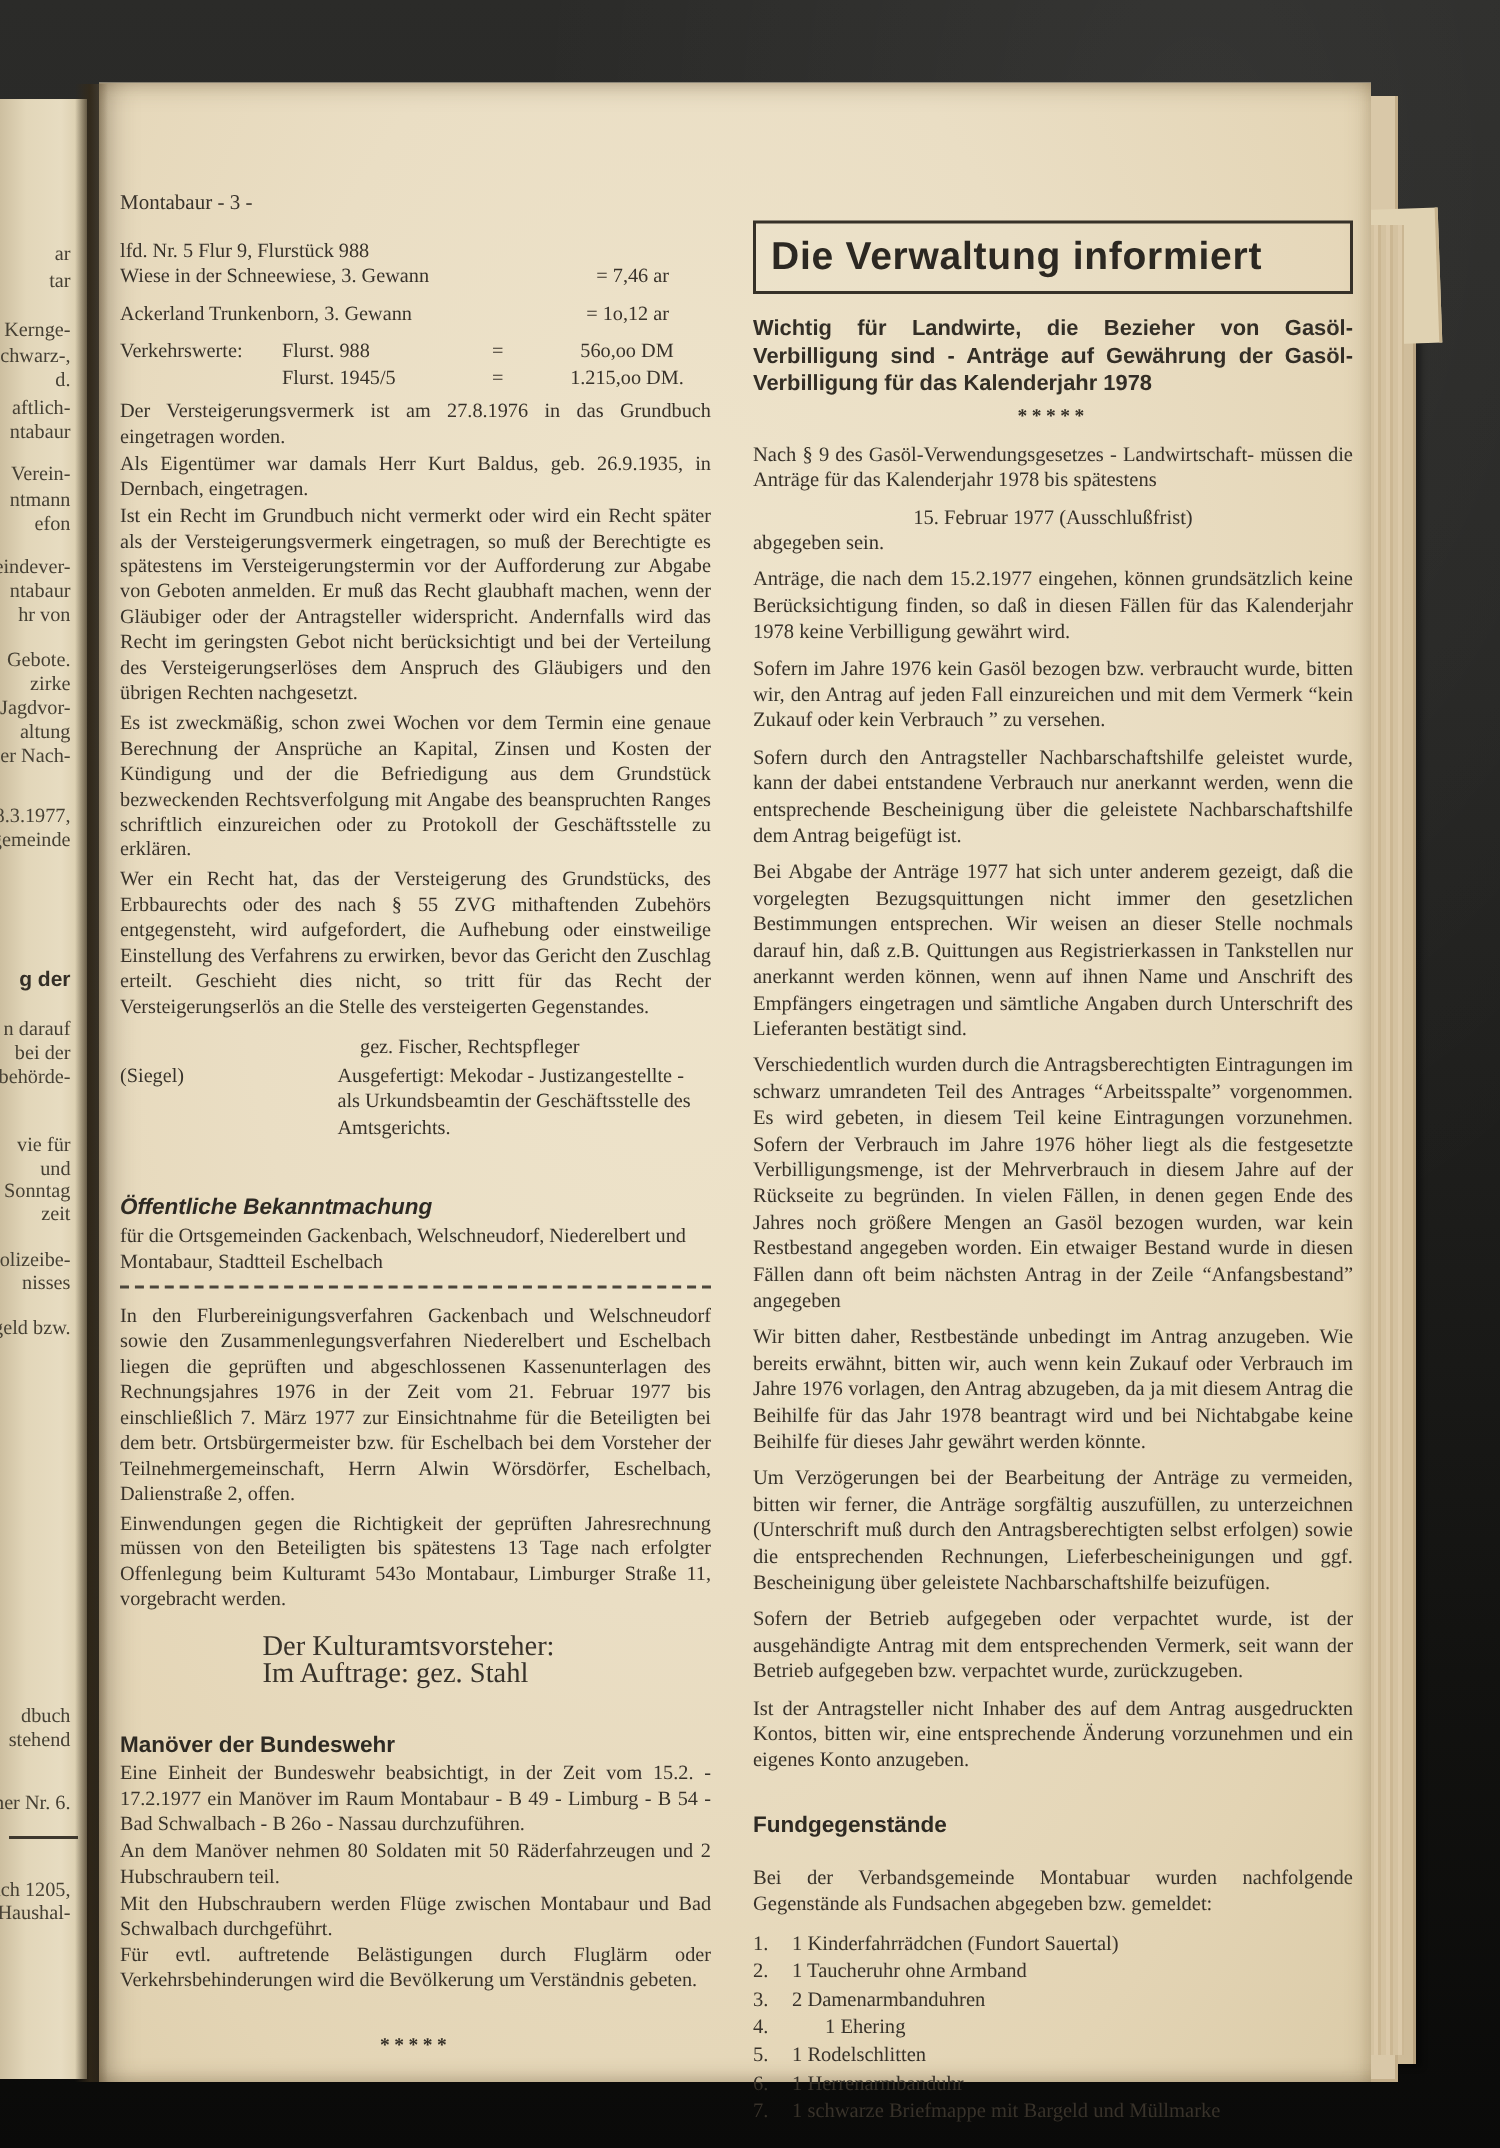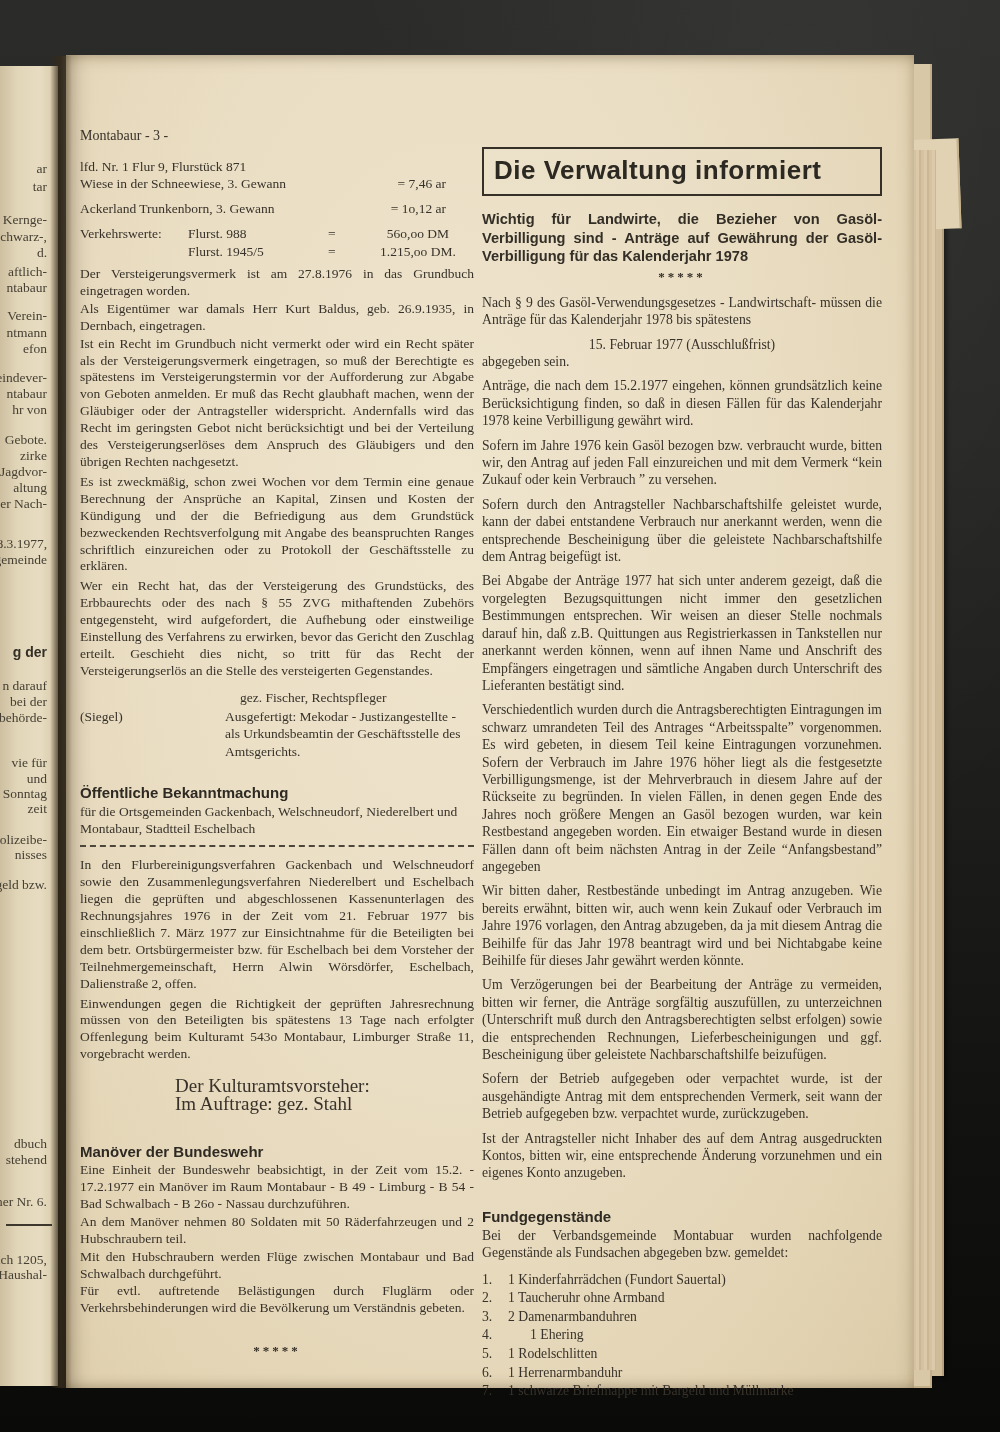--- a/index.html
+++ b/index.html
@@ -29,54 +29,54 @@
     transform:rotate(-2deg);z-index:1;border-right:2px solid #c6b28d;}
   .fore-edge{position:absolute;left:908px;top:150px;width:28px;height:1220px;z-index:2;
     background:repeating-linear-gradient(90deg,#dbc9a9 0 3px,#cbb793 3px 5px,#d4c2a0 5px 8px);}
 
   
   .page{position:absolute;left:66px;top:55px;width:848px;height:1333px;z-index:3;
     background:radial-gradient(ellipse at 45% 35%,#efe5cd 0%,#eadec4 45%,#e3d4b4 80%,#dbcba8 100%);
     box-shadow:inset 16px 0 22px -14px rgba(70,55,35,.6), inset 0 12px 16px -12px rgba(120,100,65,.5), inset -12px 0 16px -12px rgba(130,108,70,.45), inset 0 -10px 14px -10px rgba(110,90,60,.4);}
 
   .col-left{position:absolute;left:14px;top:73px;width:394px;}
-  .col-right{position:absolute;left:416px;top:92px;width:400px;}
+  .col-right{position:absolute;left:436px;top:92px;width:400px;}
 
   .p{font-size:13.5px;line-height:16.9px;text-align:justify;margin:0 0 3px 0;}
   .col-right .p{font-size:13.7px;line-height:17.4px;margin:0 0 7px 0;}
   .tight{margin-bottom:1px;}
 
   .page-label{font-size:14px;margin-bottom:14px;}
   .rec{margin-bottom:8px;}
   .rec-l1{font-size:13.5px;line-height:17px;}
   .rec-l2{display:flex;font-size:13.5px;line-height:17px;}
   .rec-val{margin-left:auto;margin-right:28px;white-space:nowrap;}
   .vw{display:grid;grid-template-columns:108px 1fr 34px 112px;font-size:13.5px;line-height:17.5px;margin-bottom:6px;}
   .vw .val{text-align:center;}
 
   .sig1{margin:10px 0 2px 160px;font-size:13.5px;}
   .sig-row{display:flex;font-size:13.5px;line-height:17.5px;}
   .siegel{width:145px;flex:none;}
   .sig-text{width:300px;}
 
   .h-sans{font-family:"Liberation Sans","DejaVu Sans",sans-serif;font-weight:bold;font-size:15px;color:#2e2a23;margin:0;}
-  .bek-head{margin-top:24px;}
+  .bek-head{margin-top:36px;font-style:italic;}
   .bek-sub{font-size:13.5px;line-height:17px;margin-top:2px;}
   .dash-rule{border:0;border-top:2px dashed #4c463b;margin:8px 0 10px 0;}
   .kult-sig{margin:14px 0 0 95px;font-size:19px;line-height:18px;}
   .man-head{margin-top:30px;margin-bottom:2px;}
   .stars{font-weight:bold;letter-spacing:3px;text-align:center;font-size:13px;color:#332e26;}
   .stars-left{margin-top:26px;}
 
   .title-box{border:2px solid #363128;padding:6px 10px 8px 10px;margin-bottom:14px;background:rgba(255,255,255,.04);}
   .title-box .t{font-family:"Liberation Sans","DejaVu Sans",sans-serif;font-weight:bold;font-size:26px;letter-spacing:.5px;color:#2c2822;}
   .subtitle{font-family:"Liberation Sans","DejaVu Sans",sans-serif;font-weight:bold;font-size:14.6px;line-height:18.6px;color:#332e26;text-align:justify;}
   .stars-right{margin:3px 0 9px 0;}
   .center-line{text-align:center;font-size:13.7px;line-height:17.4px;}
-  .fund-head{margin-top:26px;margin-bottom:2px;}
+  .fund-head{margin-top:26px;margin-bottom:18px;}
   .fund-list{margin-top:9px;}
   .fund-item{display:flex;font-size:13.7px;line-height:18.6px;}
   .fund-num{width:26px;flex:none;}
   .fund-item.indent .fund-txt{padding-left:22px;}
 </style>
 </head>
 <body>
 
 <div class="scene">
 
@@ -125,21 +125,21 @@
   <div class="stack1"></div>
   <div class="flap"></div>
   <div class="fore-edge"></div>
 
   <div class="page">
 
     <div class="col-left">
       <div class="page-label">Montabaur - 3 -</div>
 
       <div class="rec">
-        <div class="rec-l1">lfd. Nr. 1 Flur 9, Flurstück 871</div>
+        <div class="rec-l1">lfd. Nr. 5 Flur 9, Flurstück 988</div>
         <div class="rec-l2">
           <span>Wiese in der Schneewiese, 3. Gewann</span>
           <span class="rec-val">=  7,46 ar</span>
         </div>
       </div>
       <div class="rec">
         <div class="rec-l2">
           <span>Ackerland Trunkenborn, 3. Gewann</span>
           <span class="rec-val">= 1o,12 ar</span>
         </div>

